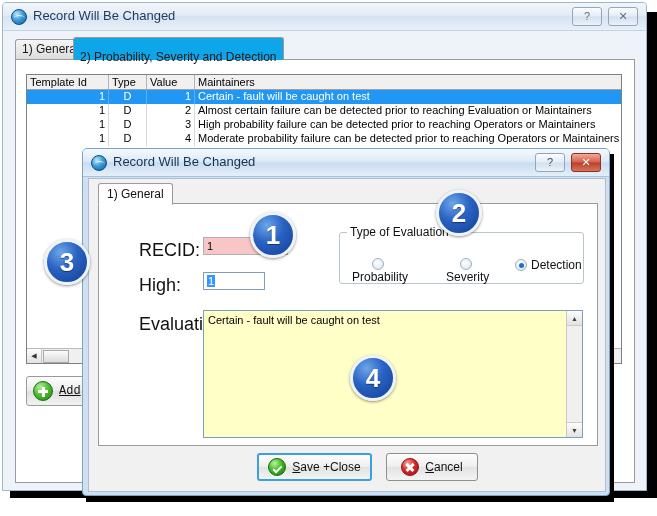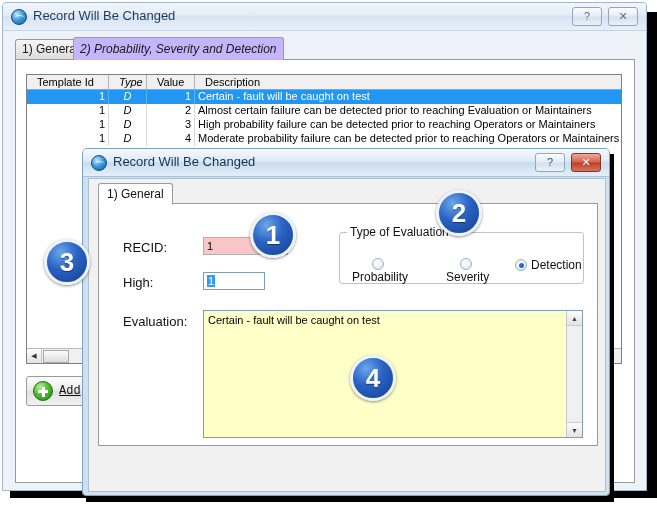--- a/index.html
+++ b/index.html
@@ -68,48 +68,47 @@
     border:1px solid #9a9a9a;
     border-bottom:none;
     font-size:12px; color:#1a1a1a;
     padding:2px 6px 0 6px;
     border-radius:3px 3px 0 0;
     background:linear-gradient(to bottom,#f6f6f6,#dcdcdc);
     white-space:nowrap;
   }
   .tab.active {
     top:0; height:23px;
-    background:#c4b5fd;
+    background:#0ea5e9;
     z-index:3;
-    padding-top:4px;
-    font-style:italic;
+    padding-top:12px;
   }
 
   .tabpanel {
     position:absolute; left:12px; top:56px; width:620px; height:424px;
     background:#ffffff; border:1px solid #9a9a9a; border-top:1px solid #9a9a9a;
   }
 
   
   .grid {
     position:absolute; left:10px; top:14px; width:596px; height:290px;
     background:#ffffff; border:1px solid #7f7f7f;
     overflow:hidden;
   }
   .grid-head {
     display:flex; height:15px; background:#f0f0f0;
     border-bottom:1px solid #a0a0a0;
     font-size:11px; color:#000;
   }
   .grid-head div {
-    border-right:1px solid #b4b4b4; padding:0 10px; line-height:14px;
+    border-right:1px solid #b4b4b4; padding:0 3px; line-height:14px;
     overflow:hidden; white-space:nowrap;
   }
   .c-tid { width:82px; }
-  .c-typ { width:38px;font-style:italic; }
+  .c-typ { width:38px; }
   .c-val { width:48px; }
   .c-desc{ flex:1; border-right:none !important; }
 
   .grid-row { display:flex; height:14px; font-size:11px; color:#000; }
   .grid-row div { padding:0 3px; line-height:13px; overflow:hidden; white-space:nowrap;
                   border-right:1px solid #d9d9d9; }
   .grid-row .c-tid, .grid-row .c-typ, .grid-row .c-val { text-align:right; }
   .grid-row .c-typ { text-align:center; }
   .grid-row.sel { background:#2196f3; color:#ffffff; }
   .grid-row.sel div { border-right-color:#5cb0f5; }
@@ -177,21 +176,21 @@
   }
   .inner-tabstrip{ position:absolute; left:9px; top:4px; height:22px; }
   .inner-tab{
     position:absolute; left:0; top:0; height:22px;
     background:#ffffff; border:1px solid #9a9a9a; border-bottom:1px solid #fff;
     border-radius:3px 3px 0 0; font-size:12px; color:#111;
     padding:3px 8px 0 8px; white-space:nowrap; z-index:4;
   }
 
   
-  .lbl { position:absolute; font-size:13px; color:#111; white-space:nowrap; }
+  .lbl { position:absolute; font-size:18px; color:#111; white-space:nowrap;margin-left:16px; }
   .fld {
     position:absolute; height:18px; border:1px solid #7f9db9;
     font-size:11px; color:#000; padding:1px 3px; line-height:15px;
     background:#ffffff; white-space:nowrap; overflow:hidden;
   }
   .fld.recid { background:#f8c6c6; border-color:#b0b0b0; }
   .fld .sel-text{ background:#3399ff; color:#ffffff; padding:0 1px; }
 
   .groupbox{
     position:absolute; border:1px solid #b8c6d4; border-radius:3px;
@@ -298,21 +297,21 @@
       <div class="tab active" style="left:58px;">2) Probability, Severity and Detection</div>
     </div>
 
     <div class="tabpanel">
 
       <div class="grid">
         <div class="grid-head">
           <div class="c-tid">Template Id</div>
           <div class="c-typ">Type</div>
           <div class="c-val">Value</div>
-          <div class="c-desc">Description</div>
+          <div class="c-desc">Maintainers</div>
         </div>
 
         <div class="grid-row sel">
           <div class="c-tid">1</div>
           <div class="c-typ">D</div>
           <div class="c-val">1</div>
           <div class="c-desc">Certain - fault will be caught on test</div>
         </div>
         <div class="grid-row">
           <div class="c-tid">1</div>
@@ -393,20 +392,30 @@
         <div class="descbox" style="left:104px; top:106px; width:380px; height:128px;">
           <div class="desc-text">Certain - fault will be caught on test</div>
           <div class="vscroll">
             <div class="vs-arrow vs-up">▲</div>
             <div class="vs-arrow vs-dn">▼</div>
           </div>
         </div>
 
       </div>
 
+      <div class="btnbar">
+        <div class="dlgbtn default" style="left:168px; top:6px; width:115px;">
+          <div class="icon-check"></div>
+          <span><span class="ul">S</span><span>ave +Close</span></span>
+        </div>
+        <div class="dlgbtn" style="left:297px; top:6px; width:92px;">
+          <div class="icon-x"></div>
+          <span><span class="ul">C</span><span>ancel</span></span>
+        </div>
+      </div>
 
     </div>
   </div>
 
   <div class="callout" style="left:250px; top:212px;">1</div>
   <div class="callout" style="left:436px; top:190px;">2</div>
   <div class="callout" style="left:44px; top:239px;">3</div>
   <div class="callout" style="left:350px; top:355px;">4</div>
 
 </div>

